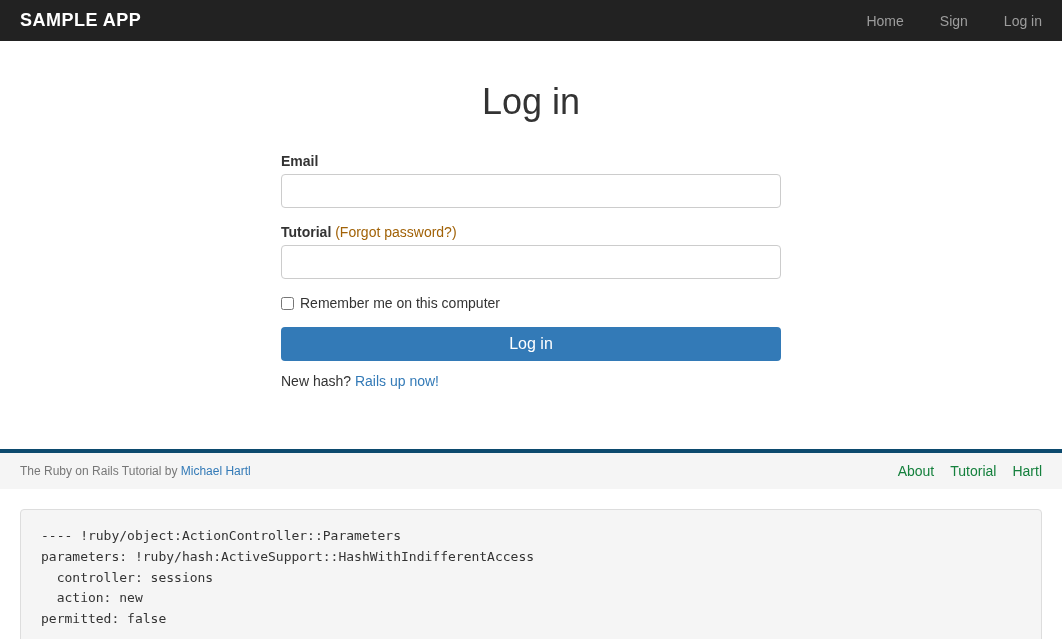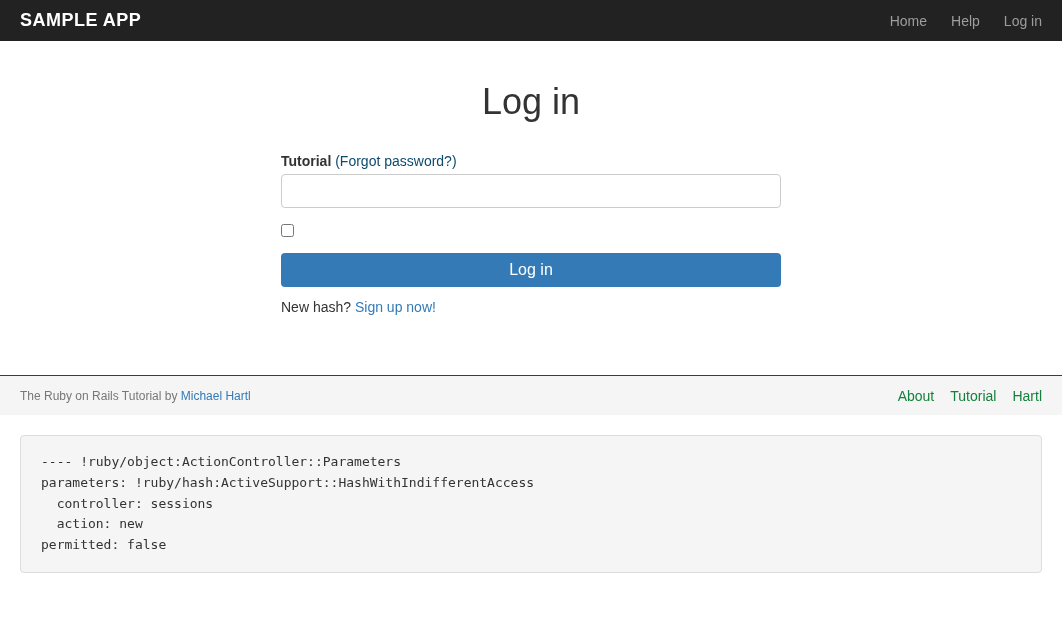--- a/index.html
+++ b/index.html
@@ -28,21 +28,21 @@
     .navbar-brand {
       color: #fff;
       font-size: 18px;
       font-weight: bold;
       text-decoration: none;
       letter-spacing: 0.5px;
     }
 
     .navbar-links {
       display: flex;
-      gap: 24px;
+      gap: 36px;
       align-items: center;
     }
 
     .navbar-links a {
       color: #9d9d9d;
       text-decoration: none;
       font-size: 14px;
     }
 
     .navbar-links .login-link {
@@ -74,21 +74,21 @@
     }
 
     .form-label {
       display: block;
       font-weight: bold;
       margin-bottom: 5px;
       font-size: 14px;
     }
 
     .forgot-link {
-      color: #0c4a6e;
+      color: #a16207;
       text-decoration: none;
       font-weight: normal;
       font-size: 14px;
     }
 
     .form-control {
       width: 100%;
       height: 34px;
       padding: 6px 12px;
       border: 1px solid #ccc;
@@ -131,21 +131,21 @@
     }
 
     .signup-link {
       color: #337ab7;
       text-decoration: none;
     }
 
     
     .footer {
       background-color: #f5f5f5;
-      border-top: 1px solid #0c4a6e;
+      border-top: 4px solid #0c4a6e;
       padding: 10px 20px;
       display: flex;
       align-items: center;
       justify-content: space-between;
       font-size: 12px;
       color: #777;
       min-height: 40px;
     }
 
     .footer-brand {
@@ -184,52 +184,57 @@
       white-space: pre-wrap;
     }
   </style>
 </head>
 <body>
 
 <nav class="navbar">
   <a class="navbar-brand" href="#">SAMPLE APP</a>
   <div class="navbar-links">
     <a href="#">Home</a>
-    <a href="#">Help</a>
+    <a href="#">Sign</a>
     <a class="login-link" href="#">Log in</a>
   </div>
 </nav>
 
 <div class="main-content">
   <h1 class="page-title">Log in</h1>
 
   <form class="login-form">
     
+    <div class="form-group">
+      <label class="form-label">Email</label>
+      <input class="form-control" type="email" style="">
+    </div>
 
     
     <div class="form-group">
       <label class="form-label">
         <span>Tutorial</span>
         <a class="forgot-link" href="#"> <span>(Forgot password?)</span></a>
       </label>
       <input class="form-control" type="password" style="">
     </div>
 
     
     <div class="checkbox-group">
       <input type="checkbox" id="remember-me" style="">
+      <label class="checkbox-label" for="remember-me">Remember me on this computer</label>
     </div>
 
     
     <button class="btn-login" type="submit">Log in</button>
 
     
     <div class="new-user-text">
       <span>New hash?</span>
-      <a class="signup-link" href="#">Sign up now!</a>
+      <a class="signup-link" href="#">Rails up now!</a>
     </div>
   </form>
 </div>
 
 <footer class="footer">
   <div class="footer-brand">
     <span>The Ruby on Rails Tutorial</span>
     <span> by </span>
     <span class="highlight">Michael Hartl</span>
   </div>

